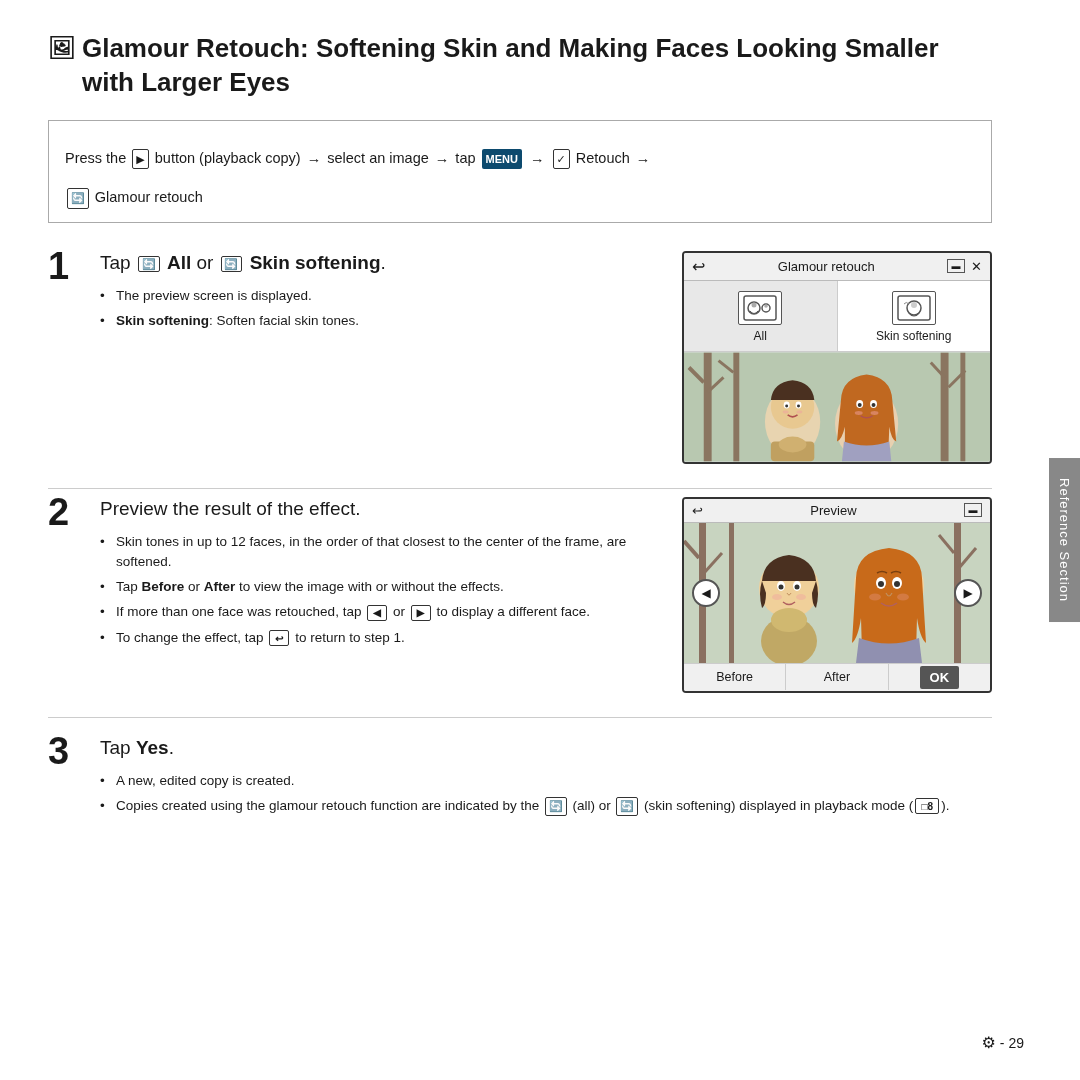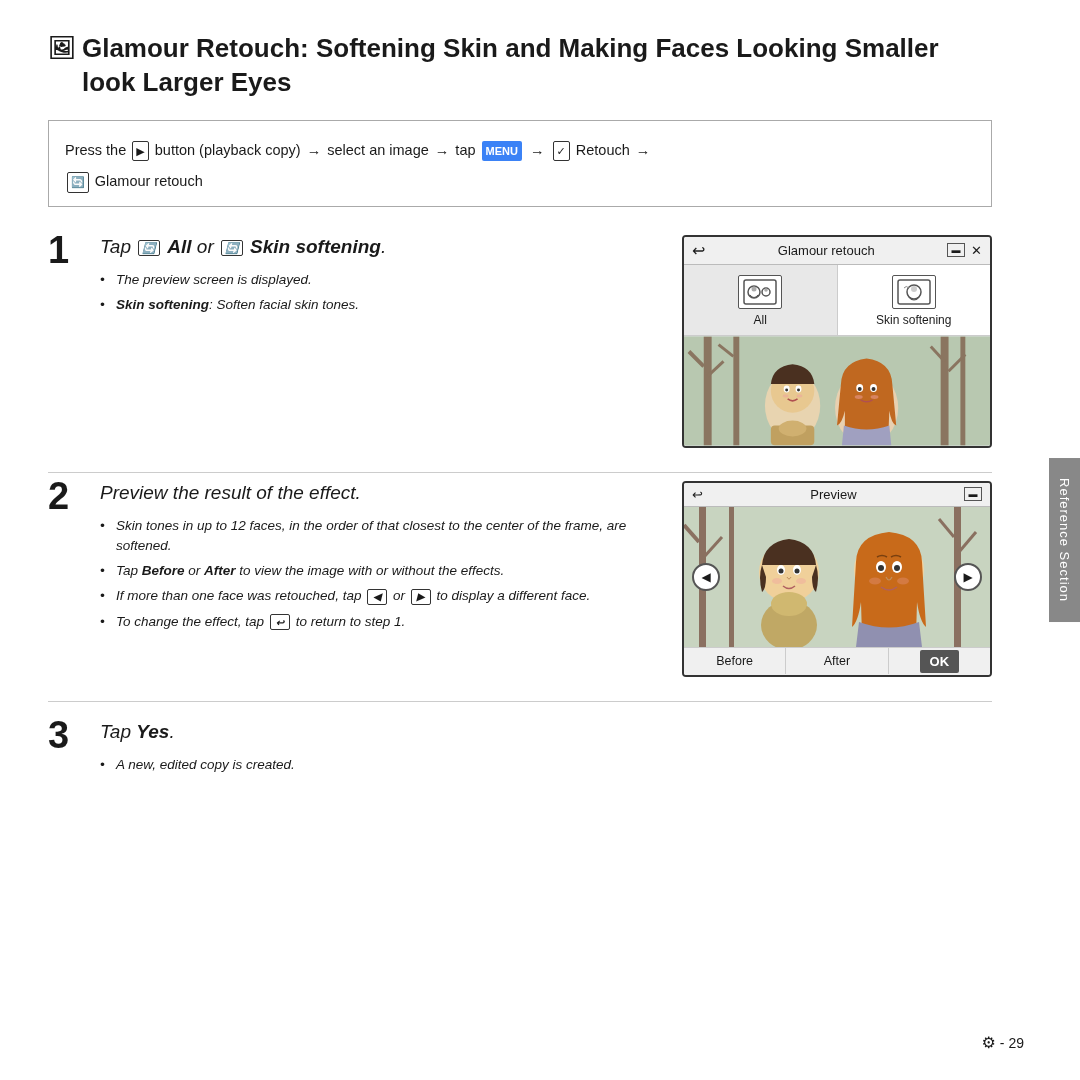--- a/index.html
+++ b/index.html
@@ -41,27 +41,27 @@
       margin-bottom: 28px;
       font-size: 14.5px;
       line-height: 1.7;
     }
     .arrow {
       font-weight: normal;
       margin: 0 2px;
     }
     .icon-btn {
       display: inline-block;
-      background: #3b82f6;
+      background: #0c4a6e;
       color: #fff;
       font-size: 11px;
       padding: 1px 4px;
       border-radius: 2px;
       font-weight: bold;
-      margin: 8px 2px;
+      margin: 16px 2px;
       vertical-align: middle;
     }
     .icon-sym {
       display: inline-block;
       border: 1px solid #333;
       border-radius: 2px;
       padding: 0 3px;
       font-size: 11px;
       margin: 0 2px;
       vertical-align: middle;
@@ -88,21 +88,20 @@
       font-size: 38px;
       font-weight: bold;
       min-width: 48px;
       line-height: 1;
       margin-top: -4px;
     }
 
     .step-content {
       flex: 1;
       padding-left: 4px;
-      font-style: italic;
     }
 
     .step-heading {
       font-size: 19px;
       font-weight: normal;
       margin-bottom: 10px;
       line-height: 1.3;
     }
     .step-heading b { font-weight: bold; }
 
@@ -330,21 +329,21 @@
       font-weight: bold;
     }
   </style>
 </head>
 <body>
 
 <div class="main-content">
 
   <div class="page-title">
     <span class="title-icon">🖼</span>
-    <span>Glamour Retouch: Softening Skin and Making Faces Looking Smaller look Larger Eyes</span>
+    <span>Glamour Retouch: Softening Skin and Making Faces Looking Smaller with Larger Eyes</span>
   </div>
 
   <div class="instruction-box">
     <span>Press the </span>
     <span class="icon-sym">▶</span>
     <span> button (playback copy) </span>
     <span class="arrow">→</span>
     <span>select an image</span>
     <span class="arrow"> → </span>
     <span>tap </span>
@@ -558,20 +557,21 @@
     </div>
 
     <div class="step3-row">
       <div class="step-number">3</div>
       <div class="step-content">
         <div class="step-heading">
           Tap <b>Yes</b>.
         </div>
         <ul class="bullet-list">
           <li>A new, edited copy is created.</li>
+          <li>Copies created using the glamour retouch function are indicated by the <span class="icon-sym">🔄</span> (all) or <span class="icon-sym">🔄</span> (skin softening) displayed in playback mode (<span class="inline-icon" style="font-size:10px;width:24px;">□8</span>).</li>
         </ul>
       </div>
     </div>
 
   </div>
 </div>
 
 <div class="reference-tab">Reference Section</div>
 
 <div class="page-number">

